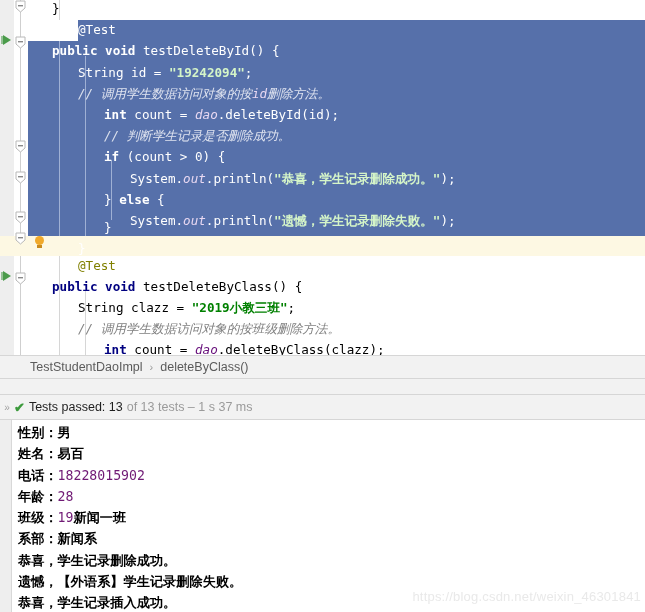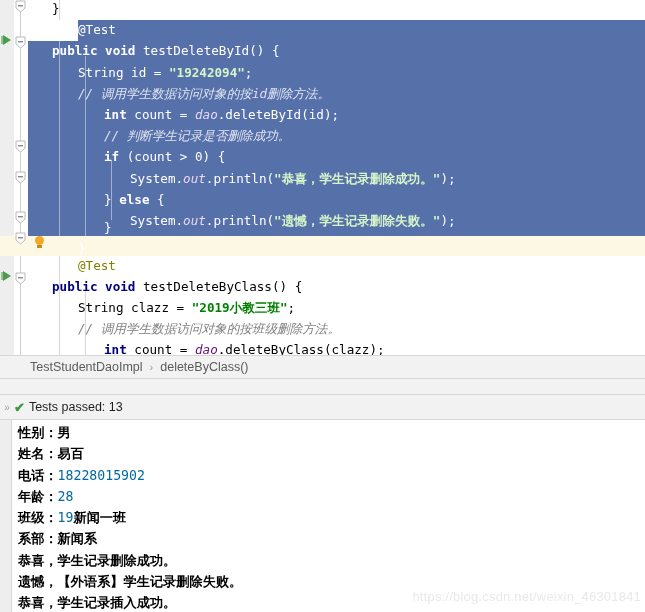--- a/index.html
+++ b/index.html
@@ -212,21 +212,21 @@
     position: absolute;
     left: 18px; top: 2px;
     font-family: "DejaVu Sans Mono", "Liberation Mono", monospace;
     font-size: 13.2px;
     line-height: 21.3px;
     white-space: pre;
   }
   #console .cline { height: 21.3px; white-space: pre; }
   #console .cn { color: #000000; font-weight: bold; }
   #console .cv { color: #000000; font-weight: bold; }
-  #console .cnum { color: #0369a1; font-weight: normal; }
+  #console .cnum { color: #701a75; font-weight: normal; }
 
   
   #watermark {
     position: absolute;
     right: 4px;
     bottom: 28px;
     font-size: 13px;
     color: #e9e9e9;
     font-family: "Liberation Sans", sans-serif;
     letter-spacing: 0.2px;
@@ -306,19 +306,20 @@
   <span class="sep">›</span>
   <span class="crumb">deleteByClass()</span>
 </div>
 
 <div id="spacer"></div>
 
 <div id="teststatus">
   <span class="chev">»</span>
   <span class="check">✔</span>
   <span class="passed">Tests passed: 13</span>
+  <span class="dim">of 13 tests – 1 s 37 ms</span>
 </div>
 
 <div id="console">
   <div class="cgutter"></div>
   <div class="clines" id="console-layer"><div class="cline"><span class="cn">性别：</span><span class="cv">男</span></div><div class="cline"><span class="cn">姓名：</span><span class="cv">易百</span></div><div class="cline"><span class="cn">电话：</span><span class="cnum">18228015902</span></div><div class="cline"><span class="cn">年龄：</span><span class="cnum">28</span></div><div class="cline"><span class="cn">班级：</span><span class="cnum">19</span><span class="cv">新闻一班</span></div><div class="cline"><span class="cn">系部：</span><span class="cv">新闻系</span></div><div class="cline"><span class="cv">恭喜，学生记录删除成功。</span></div><div class="cline"><span class="cv">遗憾，【外语系】学生记录删除失败。</span></div><div class="cline"><span class="cv">恭喜，学生记录插入成功。</span></div></div>
   <div id="watermark">https://blog.csdn.net/weixin_46301841</div>
 </div>
 
 </body></html>

